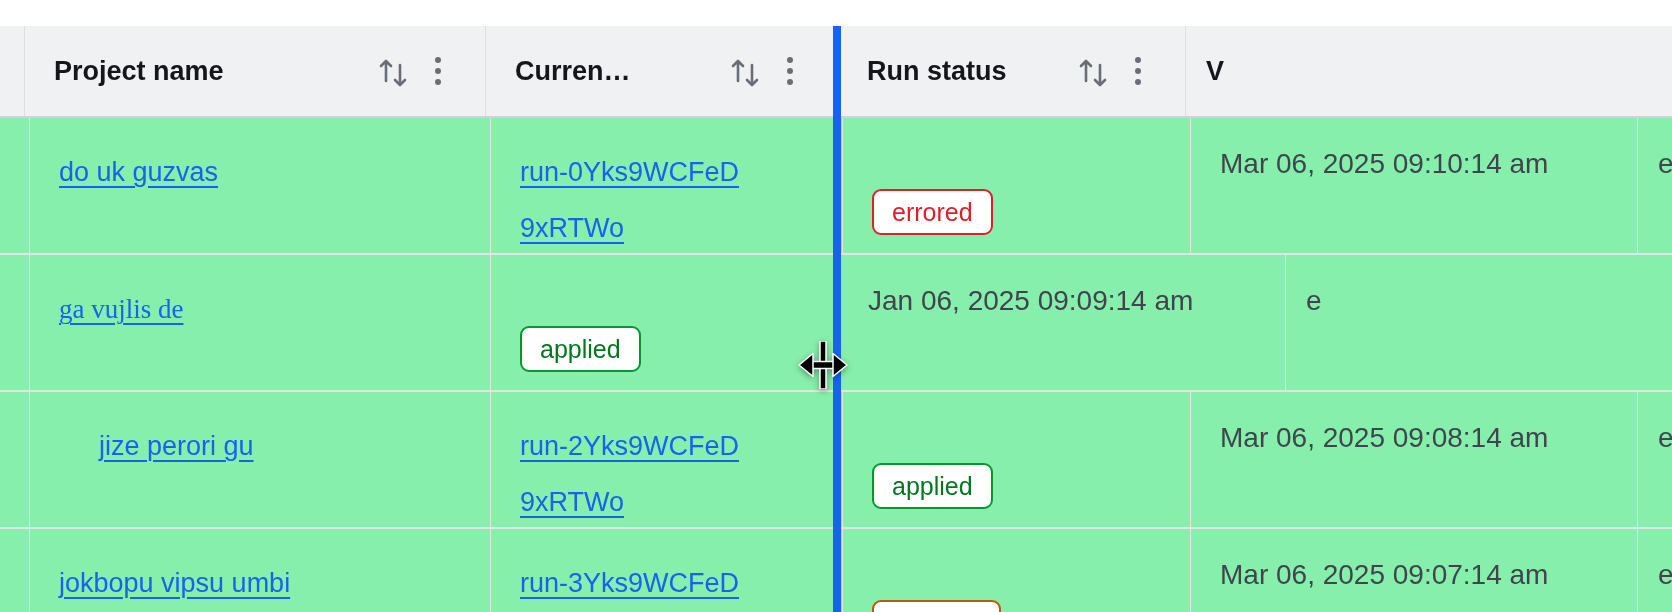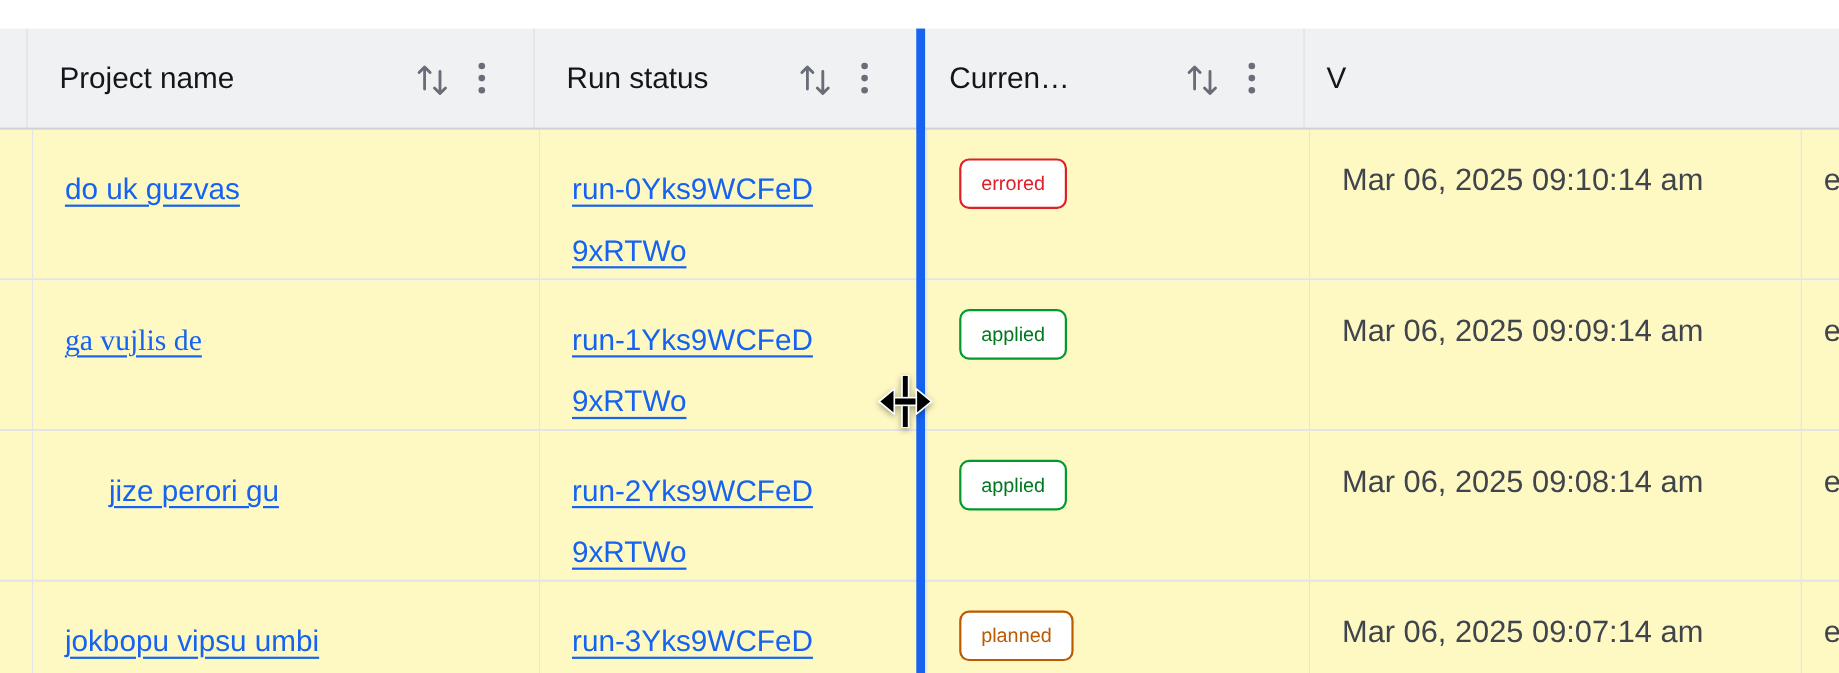--- a/index.html
+++ b/index.html
@@ -8,50 +8,50 @@
     background:#ffffff;
     font-family:"Liberation Sans", sans-serif;
   }
   .table{position:absolute;left:0;top:26px;width:1672px;}
   .hrow{
     display:flex;height:92px;background:#f0f1f3;
     border-bottom:2px solid #cfd2d8;box-sizing:border-box;
   }
   .brow{
     display:flex;height:137px;border-bottom:2px solid #e2e4e8;
-    box-sizing:border-box;background:#fef9c3;
+    box-sizing:border-box;background:#86efac;
   }
   .cell{box-sizing:border-box;flex:none;border-right:1px solid #e2e4e9;}
   .hrow .cell{border-right:1px solid #dcdee3;display:flex;align-items:center;}
   .c0{width:25px;}
   .c1{width:461px;}
   .c2{width:352px;}
   .c3{width:348px;}
   .c4{width:447px;}
   .c5{width:39px;border-right:none !important;}
   .hlabel{
-    font-size:27px;font-weight:normal;color:#14161c;
+    font-size:27px;font-weight:bold;color:#14161c;
     padding-left:29px;white-space:nowrap;overflow:hidden;
   }
   .c5 .hlabel{padding-left:20px;}
   .hicons{margin-left:auto;display:flex;align-items:center;gap:26px;padding-right:44px;}
   .sortbtn,.kebabbtn{background:none;border:none;padding:0;margin:0;cursor:pointer;display:flex;align-items:center;}
   .kebab{display:flex;flex-direction:column;gap:5px;}
   .kebab i{width:6px;height:6px;border-radius:50%;background:#686d78;display:block;}
   .bcell{padding:26px 0 0 29px;}
   .c5.bcell{padding-left:20px;}
   a.tlink{
     color:#1563f0;text-decoration:underline;
     text-underline-offset:5px;text-decoration-thickness:2px;
     font-size:27px;line-height:56px;
   }
   .runlink{display:inline-block;max-width:230px;word-break:break-all;}
   .badge{
-    display:inline-block;font-size:18px;line-height:30px;
-    padding:6px 18px;border:2px solid;border-radius:9px;background:#fff;
+    display:inline-block;font-size:25px;line-height:30px;
+    padding:6px 18px;border:2px solid;border-radius:9px;background:#fff;margin-top:45px;
   }
   .datetxt,.overflowtxt{font-size:28px;color:#40444d;line-height:40px;white-space:nowrap;}
   .resize-line{
     position:absolute;left:833px;top:26px;width:8px;height:586px;
     z-index:5;
   }
   .cursor{
     position:absolute;left:797px;top:341px;z-index:6;
     filter:drop-shadow(0 2px 3px rgba(0,0,0,0.35));
   }
@@ -77,58 +77,58 @@
         <button class="kebabbtn">
           <span class="kebab">
               <i></i>
               <i></i>
               <i></i>
             </span>
         </button>
       </div>
     </div>
 
+    <div class="cell c2">
+      <div class="hlabel">Curren…</div>
+      <div class="hicons">
+        <button class="sortbtn">
+          <svg class="sort-svg" width="32" height="36" viewBox="0 0 32 36" fill="none" stroke="#686d78" stroke-width="2.6" stroke-linecap="round" stroke-linejoin="round">
+            <path d="M9 8 V28 M9 8 L4 13 M9 8 L14 13"></path>
+            <path d="M23 12 V32 M23 32 L18 27 M23 32 L28 27"></path>
+          </svg>
+        </button>
+        <button class="kebabbtn">
+          <span class="kebab">
+              <i></i>
+              <i></i>
+              <i></i>
+            </span>
+        </button>
+      </div>
+    </div>
+
     <div class="cell c3">
       <div class="hlabel">Run status</div>
       <div class="hicons">
         <button class="sortbtn">
           <svg class="sort-svg" width="32" height="36" viewBox="0 0 32 36" fill="none" stroke="#686d78" stroke-width="2.6" stroke-linecap="round" stroke-linejoin="round">
             <path d="M9 8 V28 M9 8 L4 13 M9 8 L14 13"></path>
             <path d="M23 12 V32 M23 32 L18 27 M23 32 L28 27"></path>
           </svg>
         </button>
         <button class="kebabbtn">
           <span class="kebab">
               <i></i>
               <i></i>
               <i></i>
             </span>
         </button>
       </div>
     </div>
 
-    <div class="cell c2">
-      <div class="hlabel">Curren…</div>
-      <div class="hicons">
-        <button class="sortbtn">
-          <svg class="sort-svg" width="32" height="36" viewBox="0 0 32 36" fill="none" stroke="#686d78" stroke-width="2.6" stroke-linecap="round" stroke-linejoin="round">
-            <path d="M9 8 V28 M9 8 L4 13 M9 8 L14 13"></path>
-            <path d="M23 12 V32 M23 32 L18 27 M23 32 L28 27"></path>
-          </svg>
-        </button>
-        <button class="kebabbtn">
-          <span class="kebab">
-              <i></i>
-              <i></i>
-              <i></i>
-            </span>
-        </button>
-      </div>
-    </div>
-
 
     <div class="cell c5">
       <div class="hlabel">V</div>
     </div>
   </div>
 
   <div id="tbody">
   <div class="brow">
     <div class="cell c0 bcell"></div>
     <div class="cell c1 bcell">
@@ -146,28 +146,25 @@
     <div class="cell c5 bcell">
       <span class="overflowtxt">e</span>
     </div>
   </div>
 
   <div class="brow">
     <div class="cell c0 bcell"></div>
     <div class="cell c1 bcell">
       <a href="#" class="tlink" style="color: rgb(21, 99, 240); font-family: Liberation Serif, serif;">ga vujlis de</a>
     </div>
-    <div class="cell c2 bcell">
-      <a href="#" class="tlink runlink" style="color: rgb(21, 99, 240);">run-1Yks9WCFeD9xRTWo</a>
-    </div>
     <div class="cell c3 bcell">
       <span class="badge" style="color: rgb(0, 120, 30); border-color: rgb(0, 154, 47);">applied</span>
     </div>
     <div class="cell c4 bcell">
-      <span class="datetxt">Mar 06, 2025 09:09:14 am</span>
+      <span class="datetxt">Jan 06, 2025 09:09:14 am</span>
     </div>
     <div class="cell c5 bcell">
       <span class="overflowtxt">e</span>
     </div>
   </div>
 
   <div class="brow">
     <div class="cell c0 bcell"></div>
     <div class="cell c1 bcell">
       <a href="#" class="tlink" style="color: rgb(21, 99, 240); margin-left: 40px;">jize perori gu</a>

